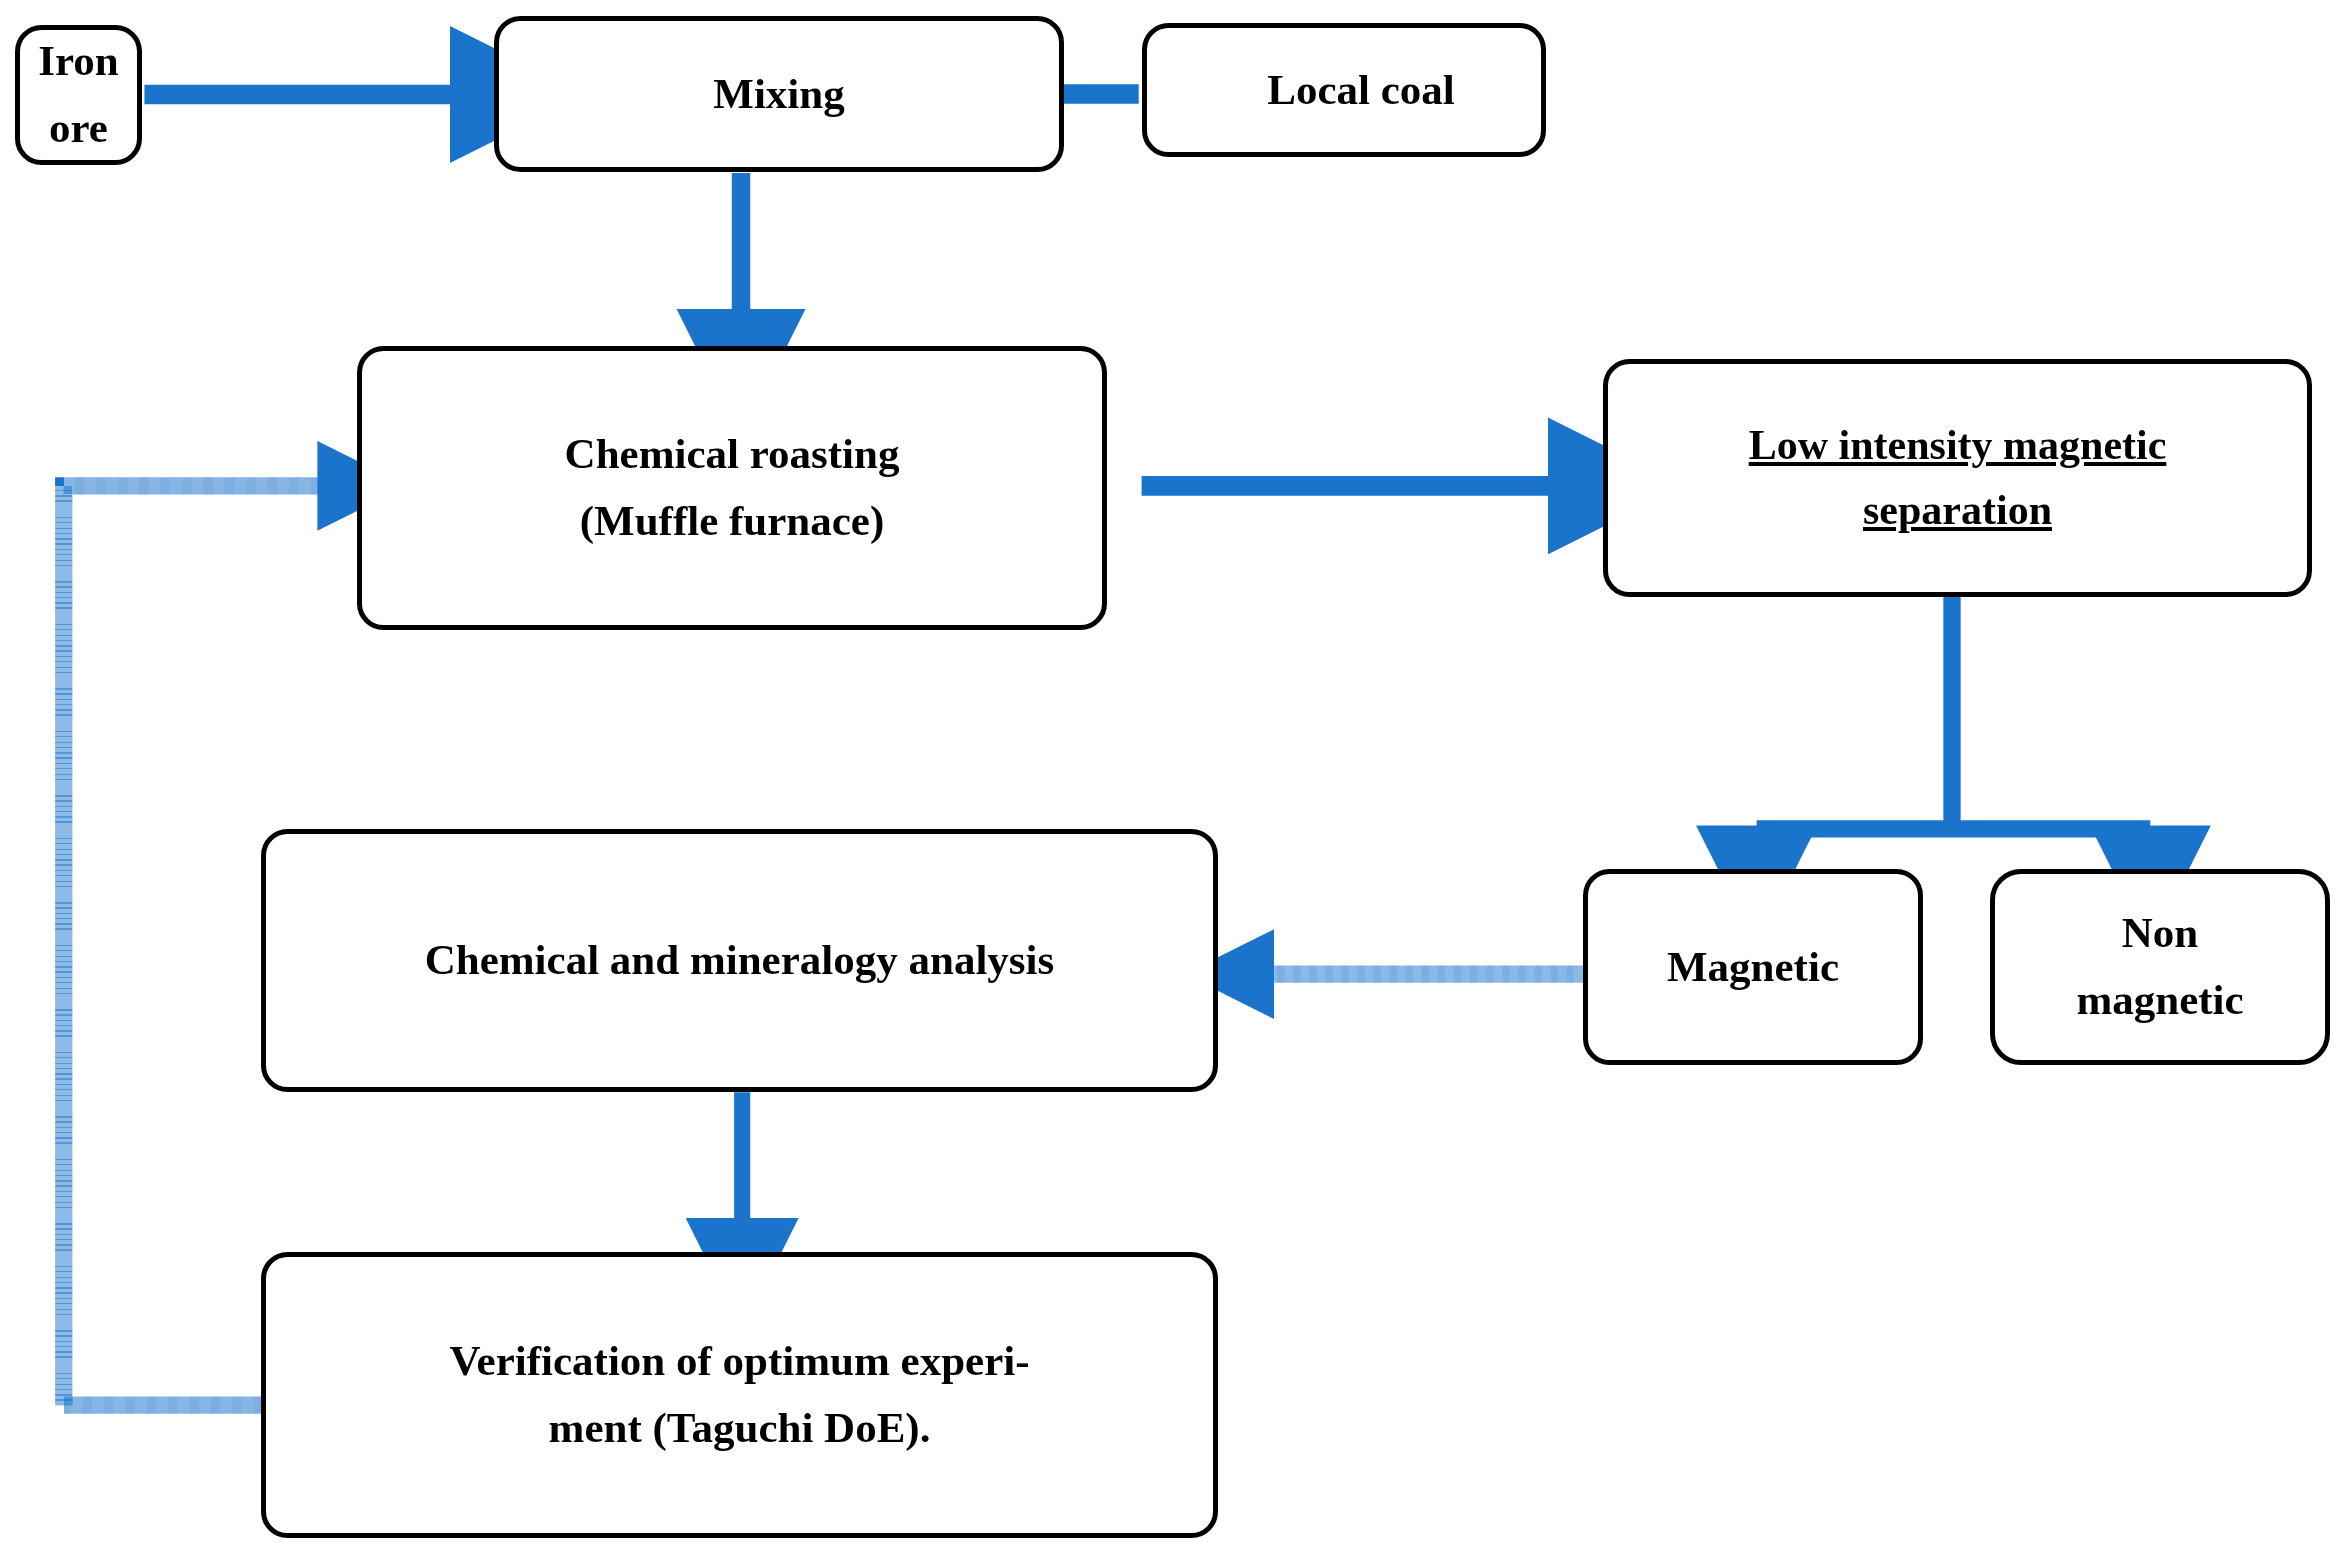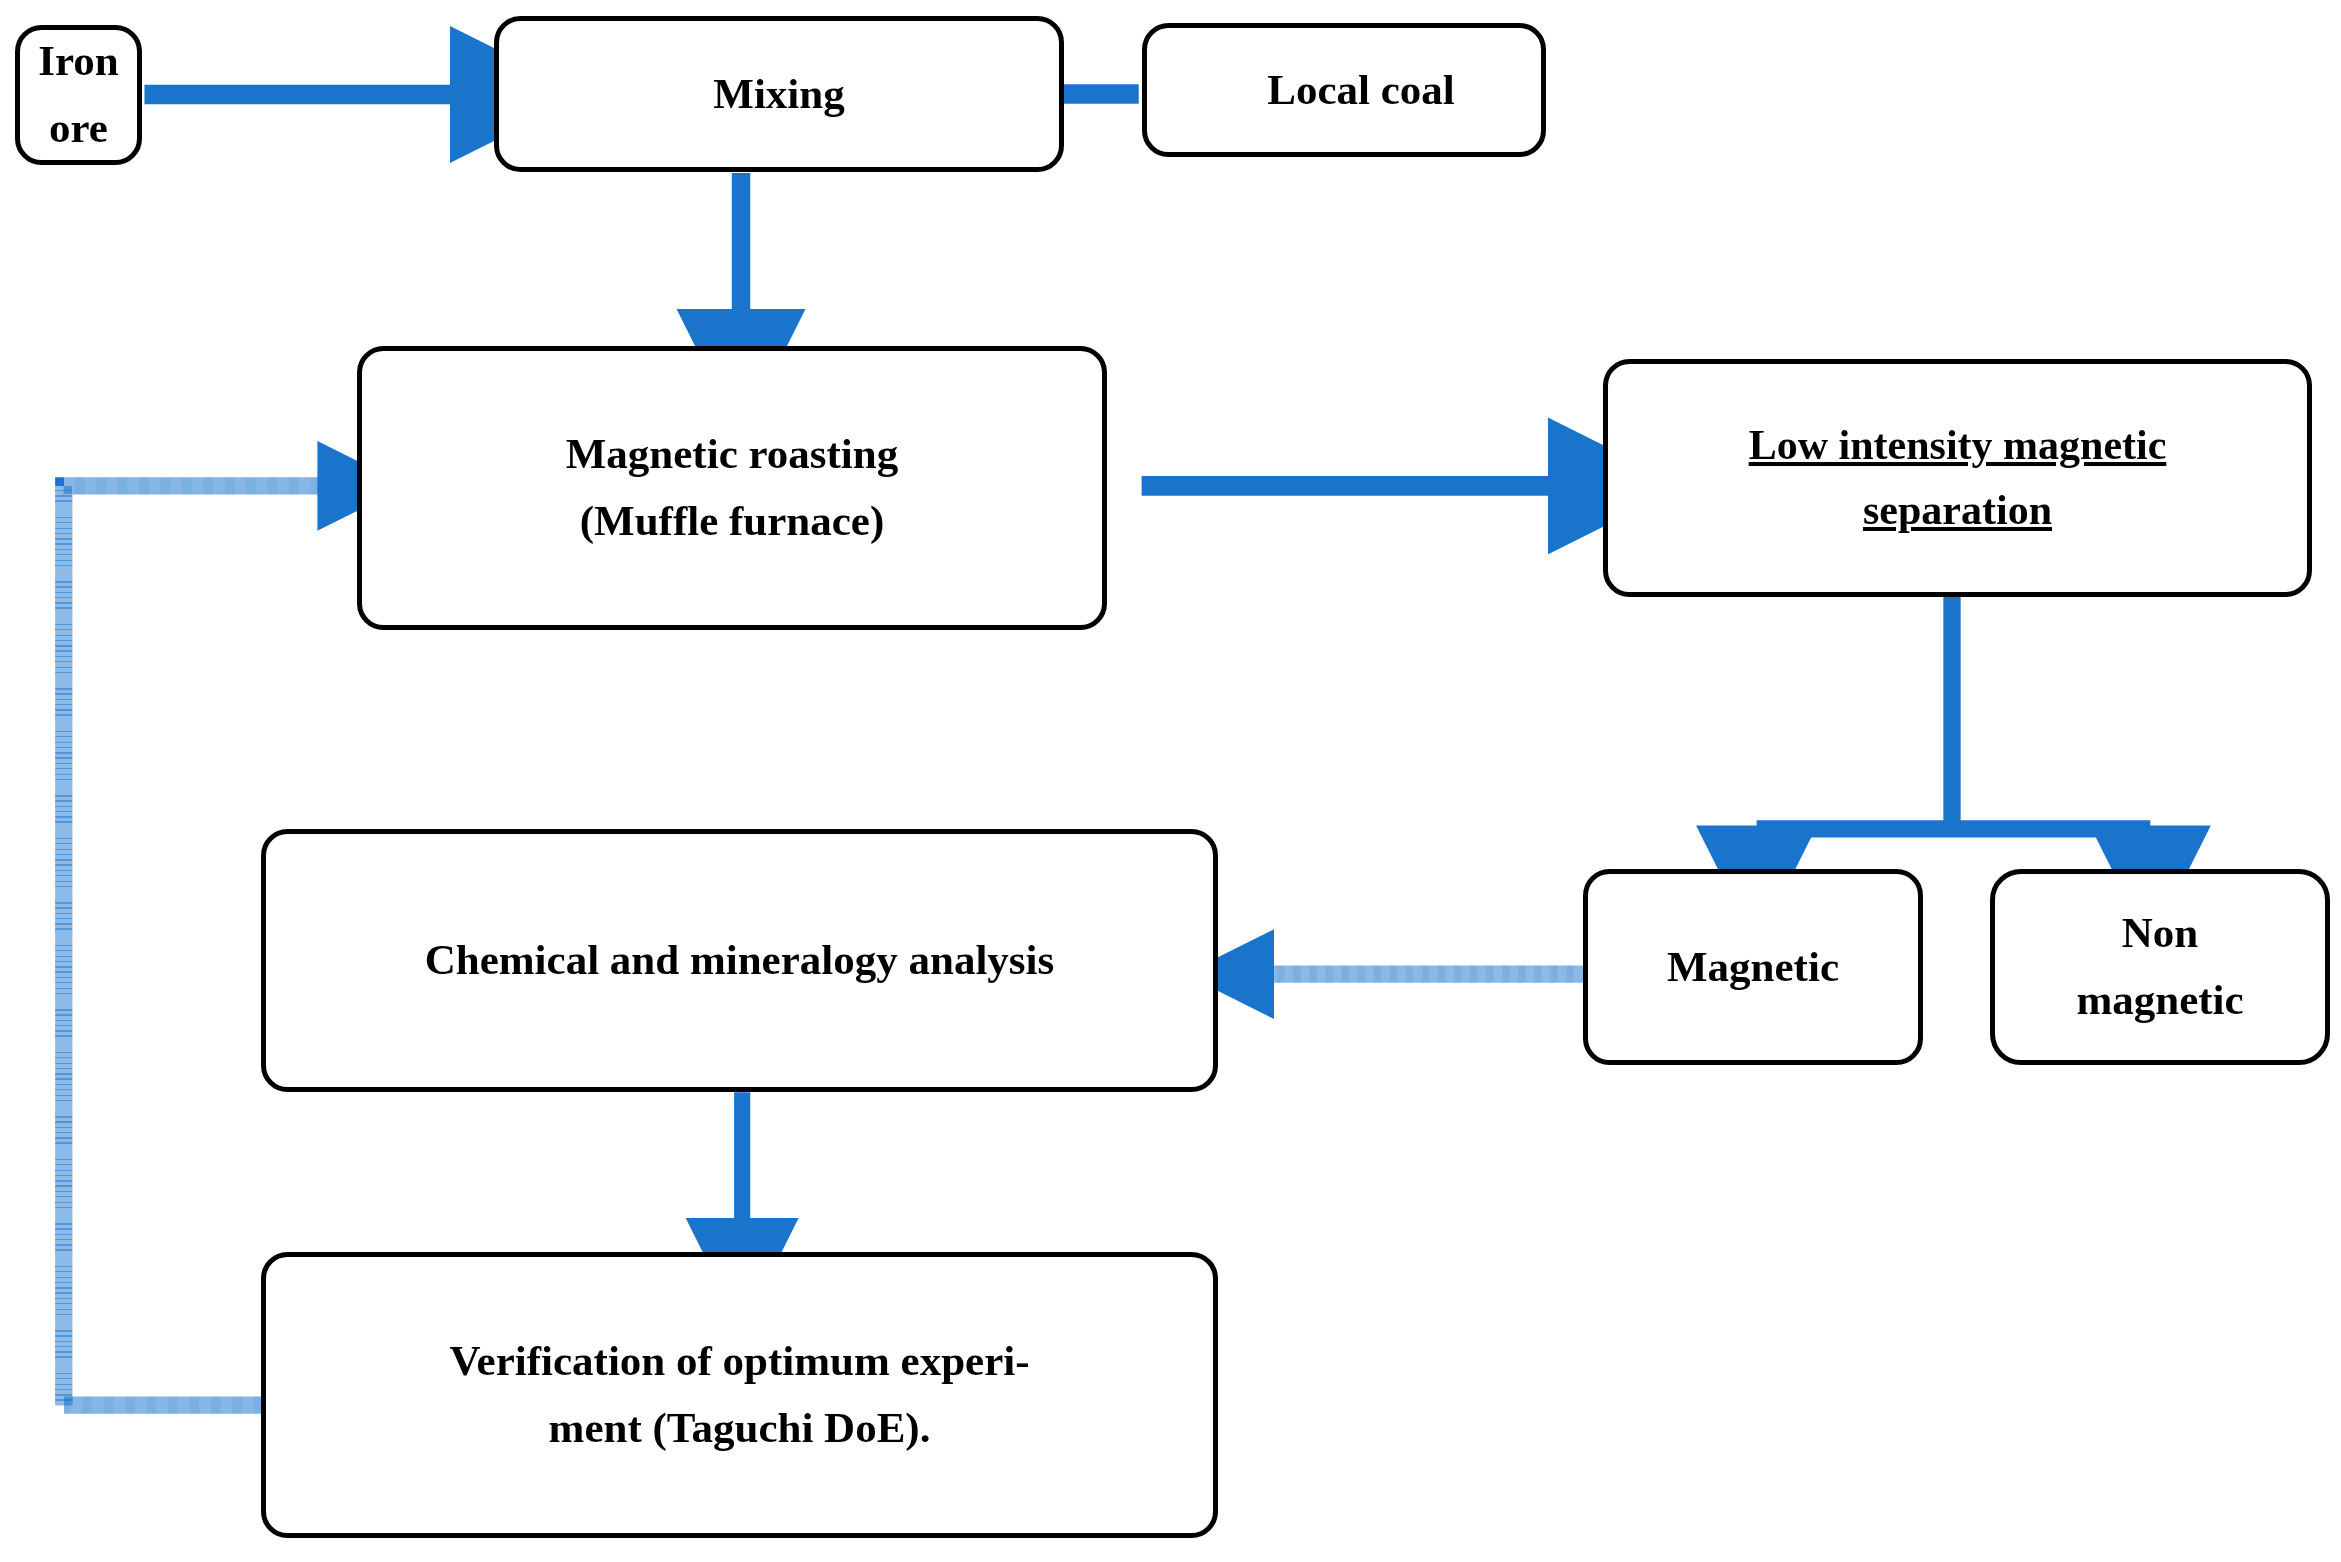--- a/index.html
+++ b/index.html
@@ -109,21 +109,21 @@
   <div class="node fs-big" style="left:494px; top:16px; width:570px; height:156px;">
     <span class="label">Mixing</span>
   </div>
 
   <div class="node fs-big" style="left:1142px; top:23px; width:404px; height:134px;padding-left:48px;">
     <span class="label">Local coal</span>
   </div>
 
   <div class="node fs-big" style="left:357px; top:346px; width:750px; height:284px;">
     <span class="label">
-      <span>Magnetic roasting</span><br>
+      <span>Chemical roasting</span><br>
       <span>(Muffle furnace)</span>
     </span>
   </div>
 
   <div class="node fs-mid" style="left:1603px; top:359px; width:709px; height:238px;">
     <span class="label">
       <span>Low intensity magnetic</span><br>
       <span>separation</span>
     </span>
   </div>

